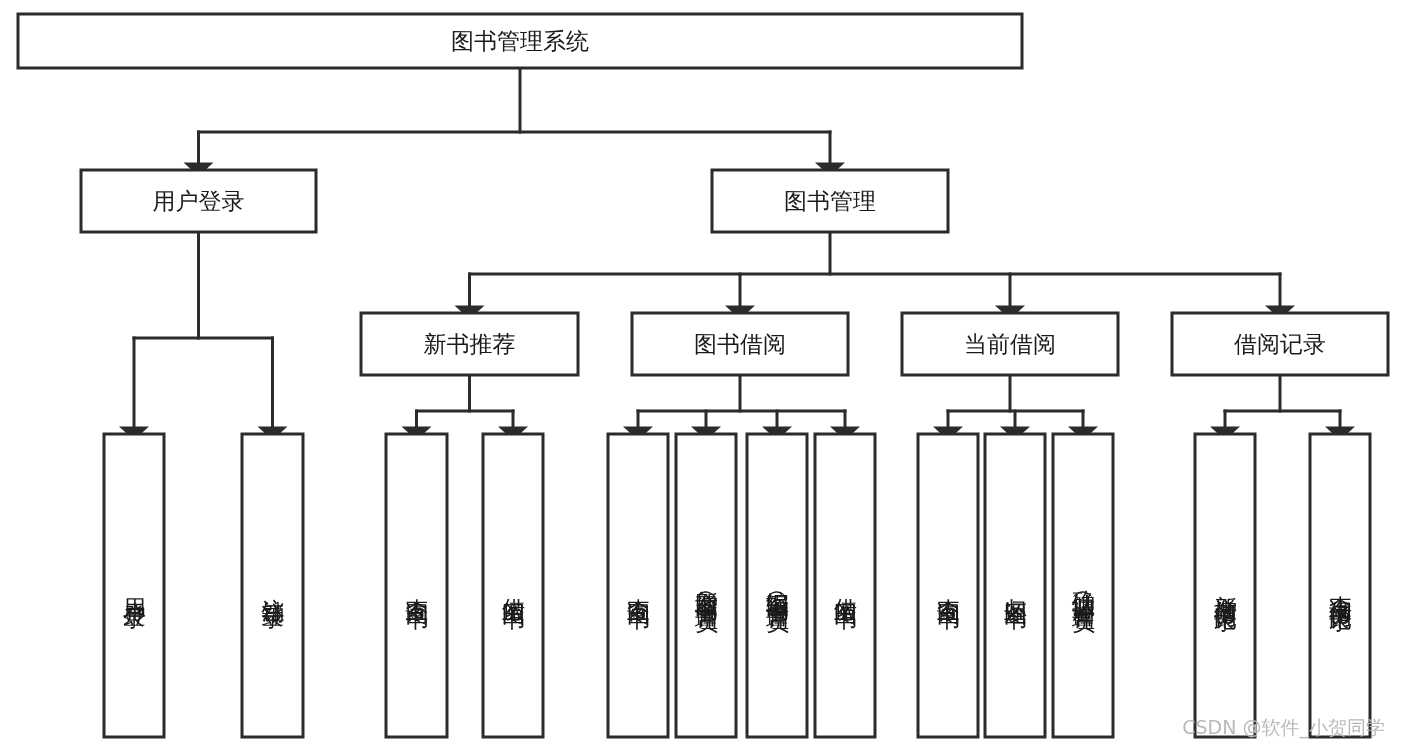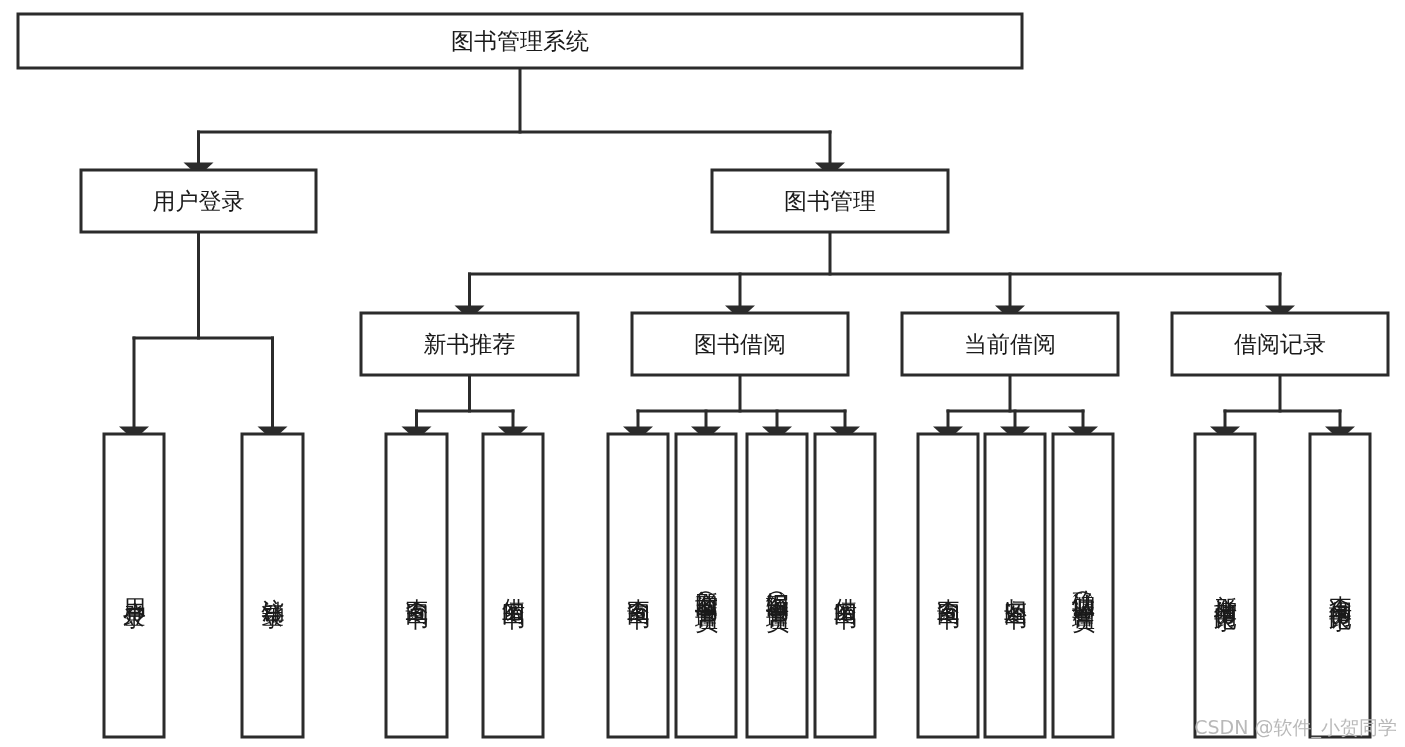--- a/index.html
+++ b/index.html
@@ -52,21 +52,21 @@
     font-size: 23px;
     line-height: 1.12;
     color: #1a1a1a;
     letter-spacing: 3px;
     text-align: center;
     white-space: nowrap;
     pointer-events: none;
   }
   .watermark {
     position: absolute;
-    right: 8px;
+    right: 20px;
     bottom: 6px;
     font-family: "DejaVu Sans", "Liberation Sans", sans-serif;
     font-size: 19px;
     color: #b9b9b9;
     white-space: nowrap;
   }
 </style>
 </head>
 <body>
 

